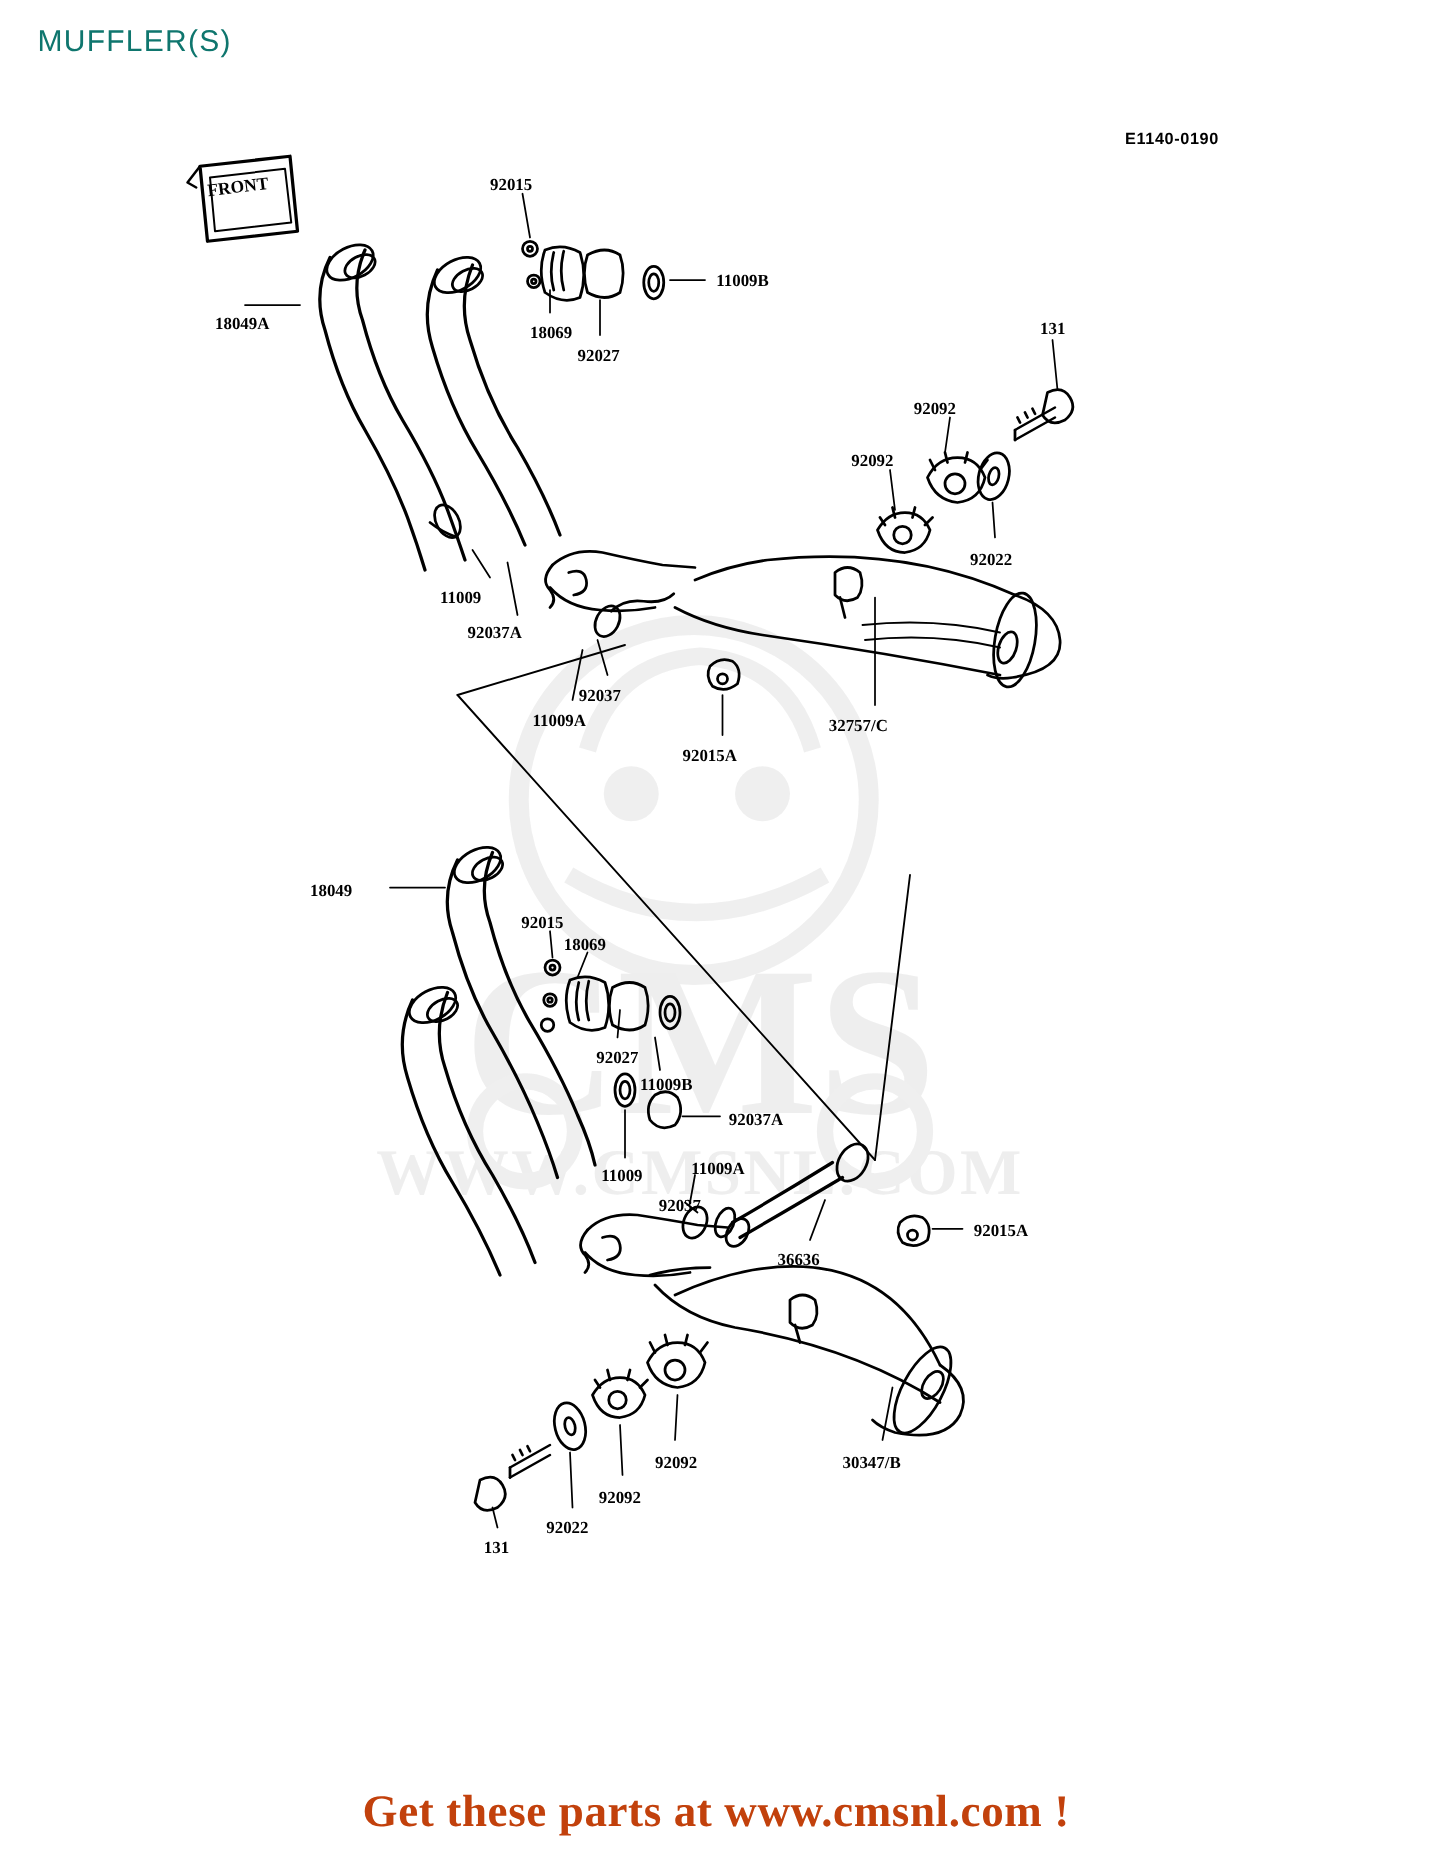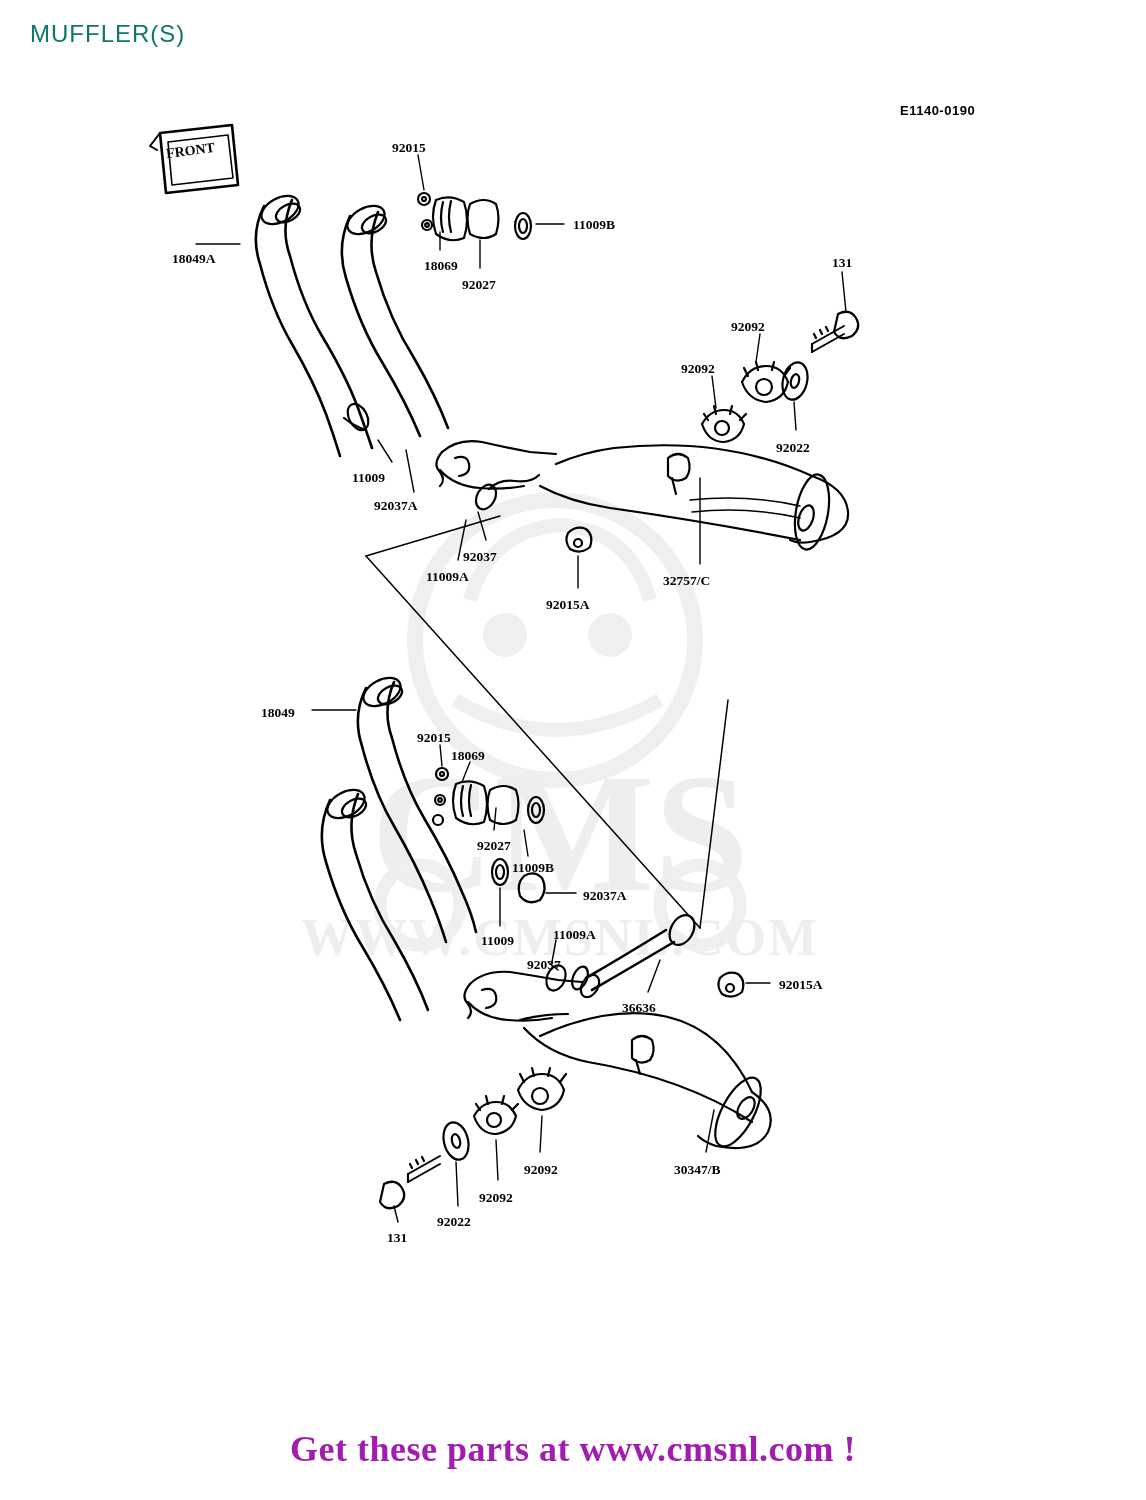--- a/index.html
+++ b/index.html
@@ -38,21 +38,21 @@
     margin-left: 28px;
   }
   #footer-cta {
     position: absolute;
     left: 0;
     right: 0;
     top: 1428px;
     text-align: center;
     font-size: 36px;
     font-weight: bold;
-    color: #a21caf;
+    color: #c2410c;
     font-family: "Liberation Serif", serif;
     letter-spacing: 0.5px;
   }
   .callout {
     position: absolute;
     font-size: 13.5px;
     font-weight: bold;
     font-family: Liberation Serif, serif;
     white-space: nowrap;
     color: #000000;
@@ -281,21 +281,21 @@
     <div class="callout" style="left:832px;  top:255px;">131</div>
     <div class="callout" style="left:731px;  top:319px;">92092</div>
     <div class="callout" style="left:681px;  top:361px;">92092</div>
     <div class="callout" style="left:776px;  top:440px;">92022</div>
     <div class="callout" style="left:352px;  top:470px;">11009</div>
     <div class="callout" style="left:374px;  top:498px;">92037A</div>
     <div class="callout" style="left:463px;  top:549px;">92037</div>
     <div class="callout" style="left:426px;  top:569px;">11009A</div>
     <div class="callout" style="left:546px;  top:597px;">92015A</div>
     <div class="callout" style="left:663px;  top:573px;">32757/C</div>
-    <div class="callout" style="left:261px;  top:705px;text-align:center;">18049</div>
+    <div class="callout" style="left:248px;  top:705px;text-align:center;">18049</div>
     <div class="callout" style="left:417px;  top:730px;">92015</div>
     <div class="callout" style="left:451px;  top:748px;">18069</div>
     <div class="callout" style="left:477px;  top:838px;">92027</div>
     <div class="callout" style="left:512px;  top:860px;">11009B</div>
     <div class="callout" style="left:583px;  top:888px;">92037A</div>
     <div class="callout" style="left:481px;  top:933px;">11009</div>
     <div class="callout" style="left:553px;  top:927px;">11009A</div>
     <div class="callout" style="left:527px;  top:957px;">92037</div>
     <div class="callout" style="left:622px;  top:1000px;">36636</div>
     <div class="callout" style="left:779px;  top:977px;">92015A</div>

